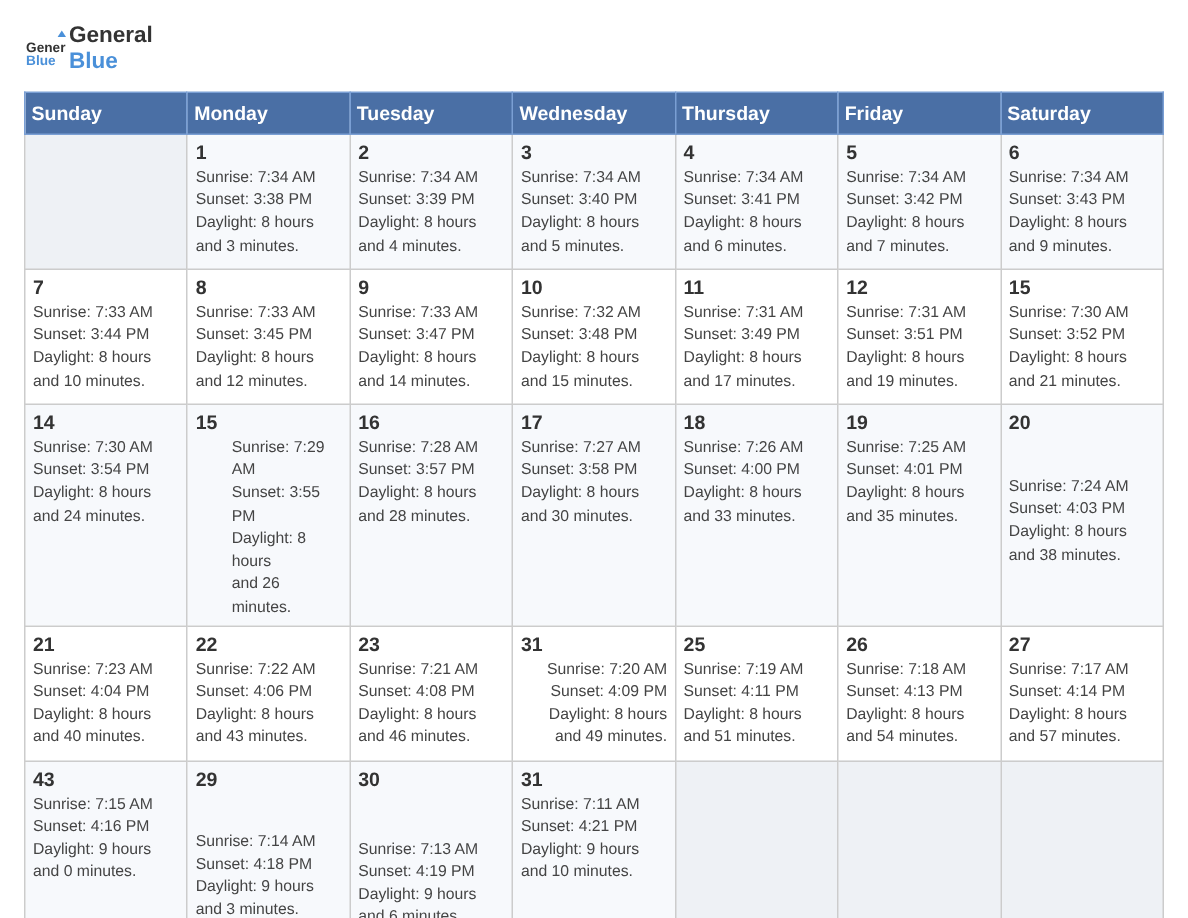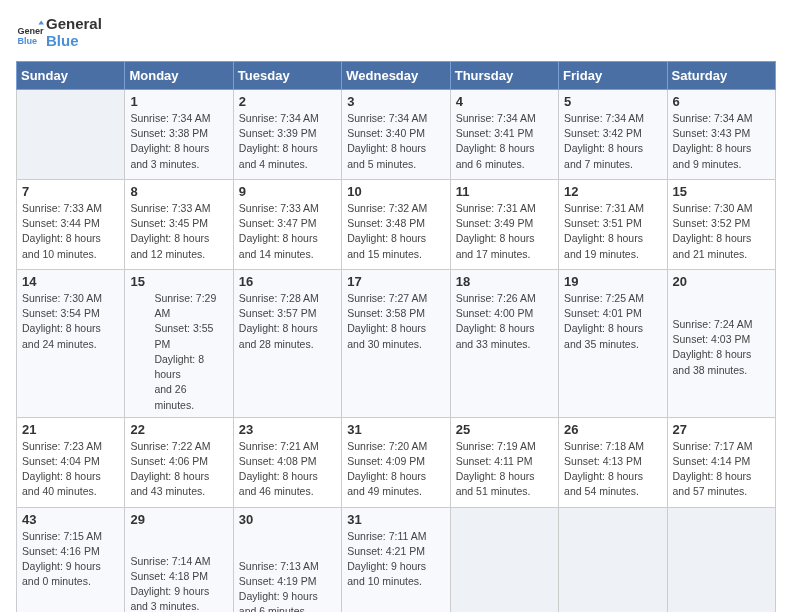--- a/index.html
+++ b/index.html
@@ -274,21 +274,21 @@
         </td>
         <td>
           <span class="day-num">23</span>
           <div class="day-info" style="white-space: pre-line;">Sunrise: 7:21 AM
 Sunset: 4:08 PM
 Daylight: 8 hours
 and 46 minutes.</div>
         </td>
         <td>
           <span class="day-num">31</span>
-          <div class="day-info" style="white-space: pre-line;">Sunrise: 7:20 AM
+          <div class="day-info" style="white-space: pre-line; text-align: right;">Sunrise: 7:20 AM
 Sunset: 4:09 PM
 Daylight: 8 hours
 and 49 minutes.</div>
         </td>
         <td>
           <span class="day-num">25</span>
           <div class="day-info" style="white-space: pre-line;">Sunrise: 7:19 AM
 Sunset: 4:11 PM
 Daylight: 8 hours
 and 51 minutes.</div>

